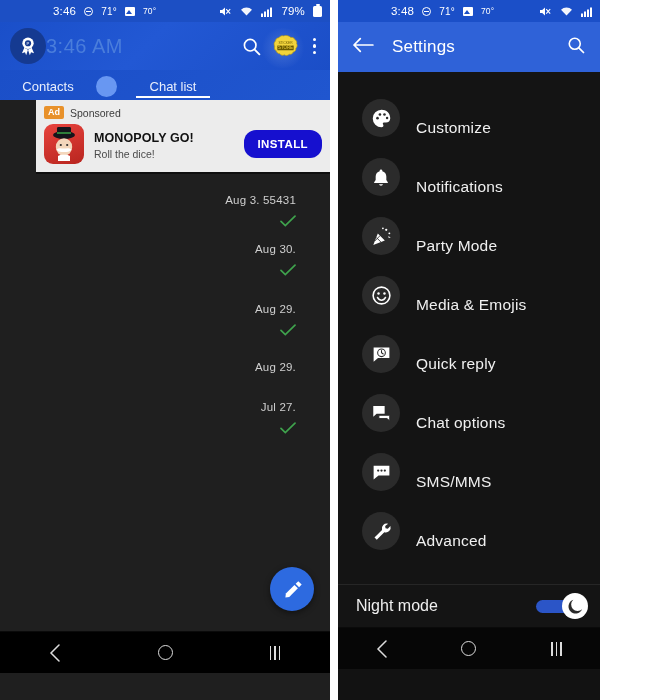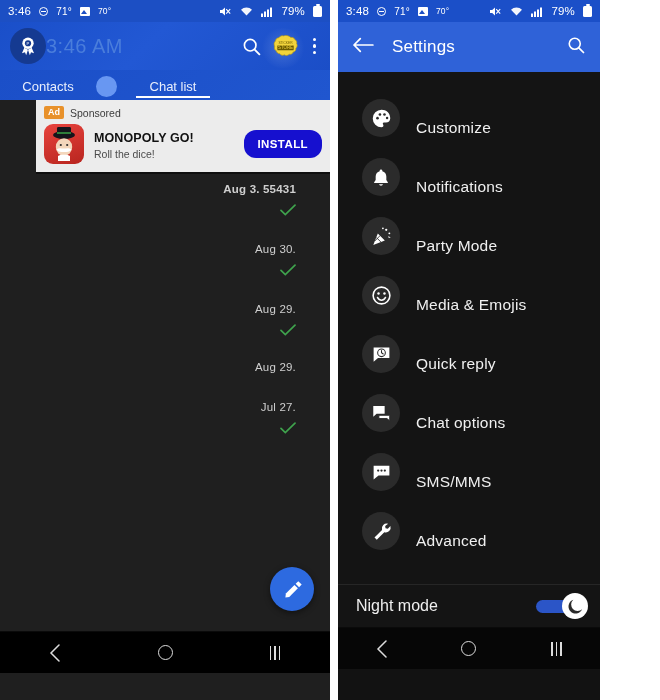--- a/index.html
+++ b/index.html
@@ -14,21 +14,21 @@
   .phone.gap   { width:8px; background:#ffffff; }
   .phone.right { width:262px; background:#121212; }
 
   
   .statusbar {
     height:22px; background:#1c4fc4; color:#fff;
     display:flex; align-items:center; justify-content:space-between;
     padding:0 8px; font-size:11px; letter-spacing:.2px;
   }
   .statusbar.blue2 { background:#1b4fc8; }
-  .sb-left, .sb-right { display:flex; align-items:center; gap:8px; }
+  .sb-left, .sb-right { display:flex; align-items:center; gap:8px;margin-left:45px; }
   .sb-time { font-size:11.5px; }
   .dnd-icon {
     width:9px; height:9px; border:1.3px solid #fff; border-radius:50%;
     position:relative; display:inline-block;
   }
   .dnd-icon::after {
     content:""; position:absolute; left:1px; top:3.2px;
     width:4.5px; height:1.3px; background:#fff;
   }
   .temp { font-size:10px; }
@@ -278,21 +278,21 @@
         <span class="ad-text">
           <span class="ad-title">MONOPOLY GO!</span>
           <span class="ad-sub" style="display:block">Roll the dice!</span>
         </span>
         <button class="ad-install">INSTALL</button>
       </div>
     </div>
 
     <div class="chatlist-area">
 
-      <div class="chat-row" style="top:5px;font-weight:bold;">
+      <div class="chat-row" style="top:16px;">
         <span class="chat-date">Aug 3. 55431</span>
         <svg class="check" width="16" height="12" viewBox="0 0 16 12">
           <path d="M1 6.3l4.3 4.2L15 1.2" stroke="#3fa34d" stroke-width="1.7" fill="none" stroke-linecap="round"></path>
         </svg>
       </div>
 
       <div class="chat-row" style="top:65px;">
         <span class="chat-date">Aug 30.</span>
         <svg class="check" width="16" height="12" viewBox="0 0 16 12">
           <path d="M1 6.3l4.3 4.2L15 1.2" stroke="#3fa34d" stroke-width="1.7" fill="none" stroke-linecap="round"></path>

